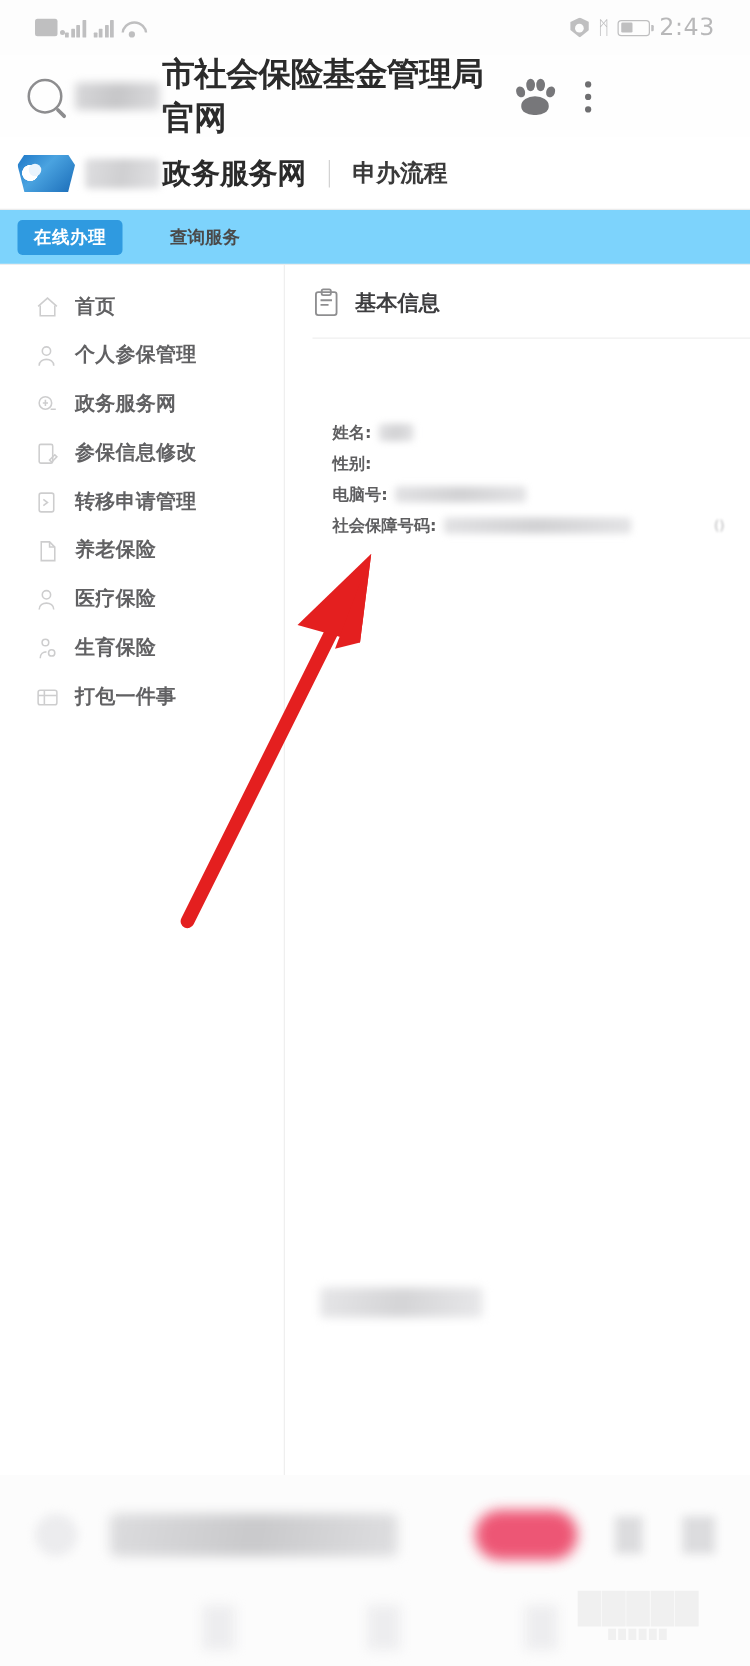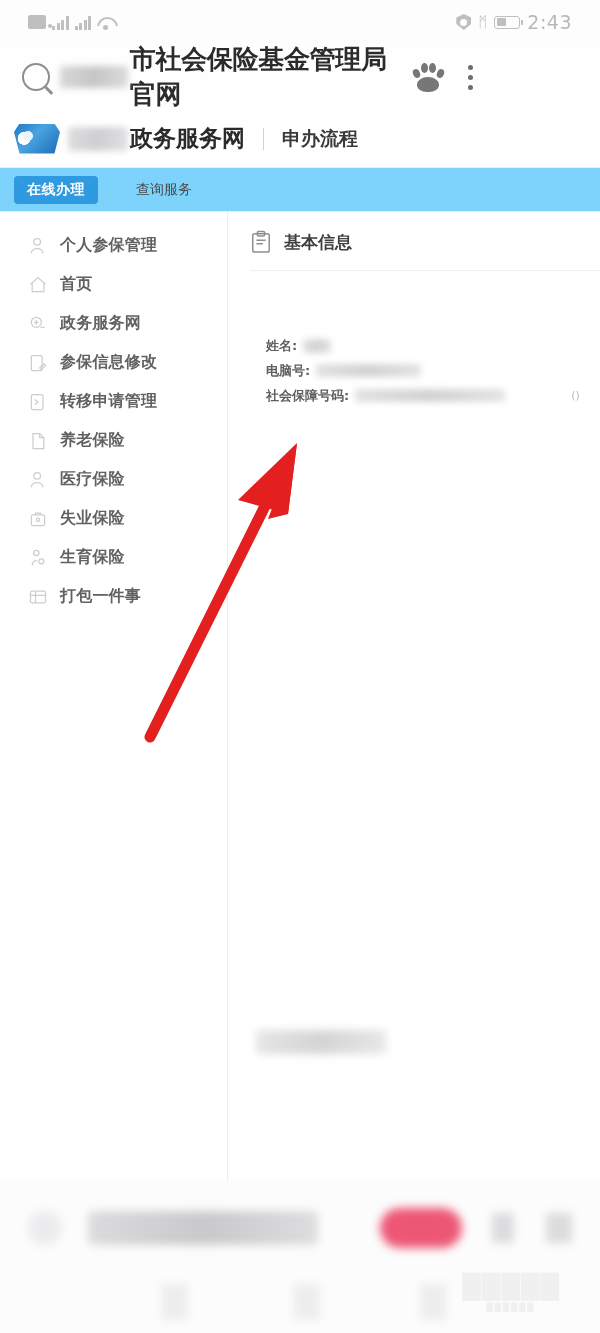--- a/index.html
+++ b/index.html
@@ -90,21 +90,21 @@
   .hdr-sub { font-size:19px; font-weight:bold; color:#3a3a3a; filter:blur(.35px); }
 
   
   .tabrow {
     position:absolute; top:168px; left:0; width:600px; height:44px;
     display:flex; align-items:center; padding:0 14px; background:#7dd3fc;
     border-bottom:1px solid #ededed;
   }
   .tab-pill { background:#2f9ae0; color:#ffffff; font-size:14px; font-weight:bold;
     padding:5px 13px; border-radius:4px; filter:blur(.55px); letter-spacing:.5px; }
-  .tab-plain { font-size:14px; font-weight:normal; color:#4a4a4a; margin-left:38px; filter:blur(.55px); }
+  .tab-plain { font-size:14px; font-weight:bold; color:#4a4a4a; margin-left:38px; filter:blur(.55px); }
 
   
   .page-body { position:absolute; top:212px; left:0; width:600px; height:968px;
     display:flex; background:#ffffff; }
   .sidebar { width:228px; flex:0 0 auto; background:#ffffff; padding-top:14px;
     border-right:1px solid #efefef; }
   .nav-item { display:flex; align-items:center; height:39px; padding-left:28px; }
   .nav-ico { width:20px; height:20px; flex:0 0 auto; margin-right:12px; opacity:.42;
     filter:blur(.35px); display:flex; align-items:center; justify-content:center; }
   .nav-ico svg { width:20px; height:20px; stroke:#8a8a8c; stroke-width:1.5; fill:none; }
@@ -226,35 +226,35 @@
     <span class="tab-plain">查询服务</span>
   </div>
 
   <div class="page-body">
 
     <div class="sidebar">
 
       <div class="nav-item">
         <span class="nav-ico">
           <svg viewBox="0 0 24 24">
+              <path d="M3 11 12 3l9 8"></path>
+              <path d="M5 10v10h14V10"></path>
+            </svg>
+        </span>
+        <span class="nav-label">首页</span>
+      </div>
+
+      <div class="nav-item">
+        <span class="nav-ico">
+          <svg viewBox="0 0 24 24">
               <circle cx="11" cy="7" r="4"></circle>
               <path d="M4 21c0-4 3.5-6 7-6s7 2 7 6"></path>
             </svg>
         </span>
         <span class="nav-label">个人参保管理</span>
-      </div>
-
-      <div class="nav-item">
-        <span class="nav-ico">
-          <svg viewBox="0 0 24 24">
-              <path d="M3 11 12 3l9 8"></path>
-              <path d="M5 10v10h14V10"></path>
-            </svg>
-        </span>
-        <span class="nav-label">首页</span>
       </div>
 
       <div class="nav-item">
         <span class="nav-ico">
           <svg viewBox="0 0 24 24">
               <circle cx="10" cy="10" r="6"></circle>
               <path d="M10 7v6M7.5 10h5"></path>
               <path d="M15 16h5"></path>
             </svg>
         </span>
@@ -294,30 +294,20 @@
       <div class="nav-item">
         <span class="nav-ico">
           <svg viewBox="0 0 24 24">
               <circle cx="11" cy="7" r="4"></circle>
               <path d="M4 21c0-4 3.5-6 7-6s7 2 7 6"></path>
             </svg>
         </span>
         <span class="nav-label">医疗保险</span>
       </div>
 
-      <div class="nav-item">
-        <span class="nav-ico">
-          <svg viewBox="0 0 24 24">
-              <rect x="4" y="7" width="16" height="13" rx="2"></rect>
-              <path d="M9 7V5h6v2"></path>
-              <circle cx="12" cy="13" r="2"></circle>
-            </svg>
-        </span>
-        <span class="nav-label">失业保险</span>
-      </div>
 
 
       <div class="nav-item">
         <span class="nav-ico">
           <svg viewBox="0 0 24 24">
               <circle cx="10" cy="6" r="3.2"></circle>
               <path d="M5 21c0-4 3-6 6-6"></path>
               <circle cx="16" cy="16" r="3"></circle>
             </svg>
         </span>
@@ -346,20 +336,24 @@
             </svg>
         </span>
         <span class="panel-title">基本信息</span>
       </div>
       <div class="panel-rule"></div>
 
       <div class="fields">
         <div class="field">
           <span class="field-label">姓名:</span>
           <span class="redact r-name"></span>
+        </div>
+        <div class="field">
+          <span class="field-label">性别:</span>
+          <span class="redact r-gender"></span>
         </div>
         <div class="field">
           <span class="field-label">电脑号:</span>
           <span class="redact r-comp"></span>
         </div>
         <div class="field">
           <span class="field-label">社会保障号码:</span>
           <span class="redact r-ssn"></span>
           <span class="ssn-tail">()</span>
         </div>

